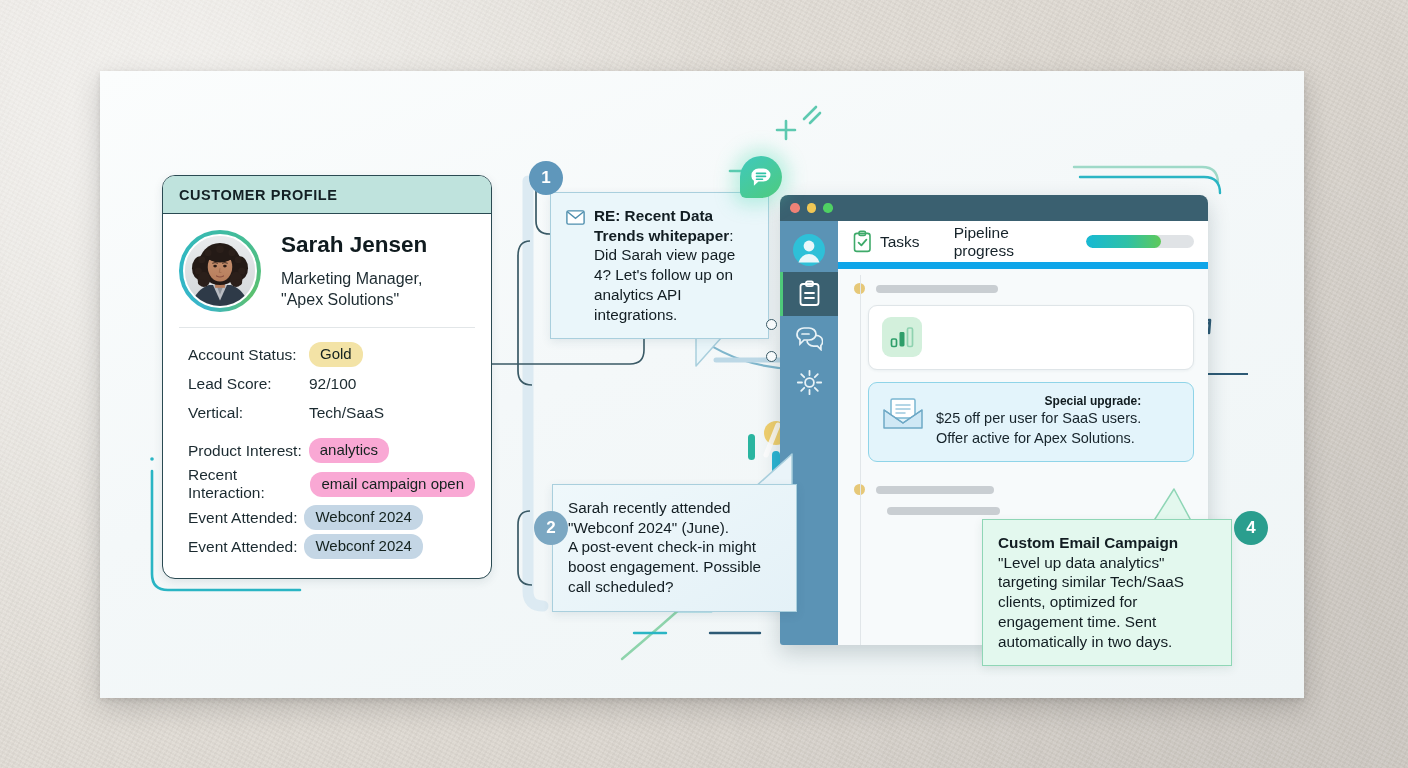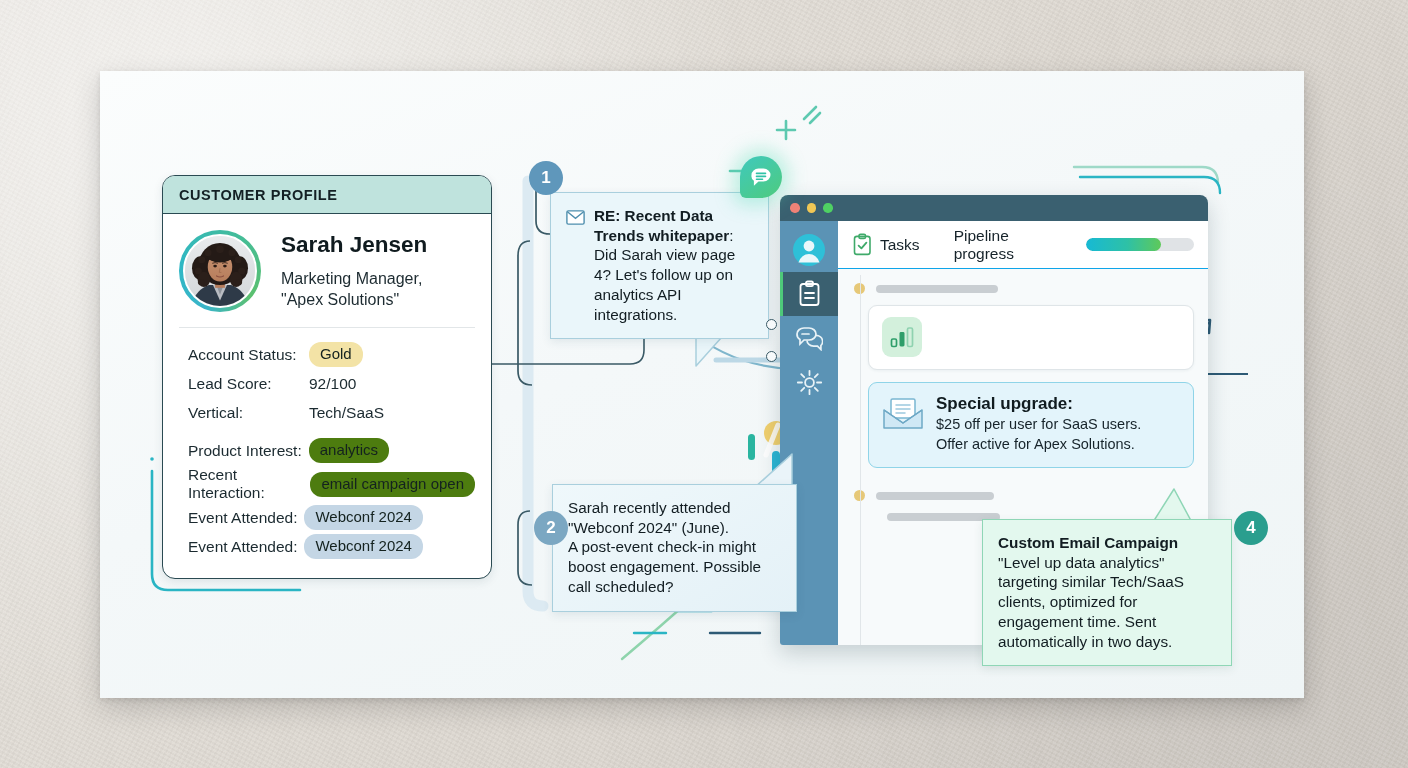--- a/index.html
+++ b/index.html
@@ -73,21 +73,21 @@
   .field-rows { display: flex; flex-direction: column; gap: 2px; margin-left: 9px; }
   .frow { display: flex; align-items: center; min-height: 27px; }
   .flabel { font-size: 15.5px; color: #1b2a30; }
   .fval { font-size: 15.5px; color: #1b2a30; }
   .frow.fixed .flabel { width: 121px; }
   .chip {
     display:inline-block; padding: 3px 11px 4px; border-radius: 12px;
     font-size: 15px; line-height: 1.2; color: #14221f; white-space: nowrap;
   }
   .chip.gold { background: #f3e3a6; }
-  .chip.green { background: #4d7c0f; }
+  .chip.green { background: #f9a8d4; }
   .chip.blue { background: #c4d6e5; }
   .gap-top { margin-top: 9px; }
 
   
   .app-window {
     position: absolute; left: 680px; top: 124px;
     width: 428px; height: 450px;
     border-radius: 8px 8px 3px 3px;
     overflow: hidden;
     box-shadow: 0 8px 22px rgba(20,50,60,.20);
@@ -113,21 +113,21 @@
     width: 58px; height: 44px; display:flex; align-items:center; justify-content:center;
     position: relative;
   }
   .rail-item.active { background: #3a6070; }
   .rail-item.active::before {
     content:''; position:absolute; left:0; top:0; bottom:0; width:3px; background:#4ec97a;
   }
   .rail-item svg { display:block; }
   .win-main { flex:1; background: #f7fafb; min-width:0; display:flex; flex-direction:column; }
   .win-topbar {
-    background: #ffffff; border-bottom: 1px solid #0ea5e9;
+    background: #ffffff; border-bottom: 7px solid #0ea5e9;
     height: 48px; display:flex; align-items:center; gap: 12px; padding: 0 14px;
     flex: 0 0 auto;
   }
   .tasks-tab { display:flex; align-items:center; gap: 7px; }
   .tasks-label { font-size: 15.5px; color: #16232a; }
   .pipe-label { font-size: 15.5px; color: #16232a; margin-left: 22px; }
   .pipe-track {
     width: 116px; height: 13px; border-radius: 7px; background: #e0e3e6;
     overflow: hidden; margin-left: 8px;
   }
@@ -147,21 +147,21 @@
     display:flex; align-items:center; justify-content:center; flex:0 0 auto;
   }
   .rec-t1 { font-size: 14.5px; font-weight: bold; color: #101b1f; }
   .rec-t2 { font-size: 14.5px; color: #16232a; margin-top: 1px; }
   .rec-lines { margin-top: 7px; display:flex; flex-direction:column; gap:5px; }
 
   .up-card {
     margin: 12px 14px 0 30px; background:#e3f4fb; border:1.4px solid #8fd4e8; border-radius: 9px;
     padding: 11px 13px 13px; display:flex; gap: 12px; align-items:flex-start;
   }
-  .up-t1 { font-size: 17px; font-weight: bold; color: #101b1f; }
+  .up-t1 { font-size: 12px; font-weight: bold; color: #101b1f; text-align: right; }
   .up-t2 { font-size: 14.5px; color: #16232a; line-height: 1.38; }
 
   
   .bubble {
     position: absolute; border-radius: 0; padding: 13px 15px 14px;
     z-index: 9;
   }
   .bubble .txt { font-size: 15.3px; line-height: 1.29; color: #121d22; }
   .bubble b { font-weight: bold; }
 

